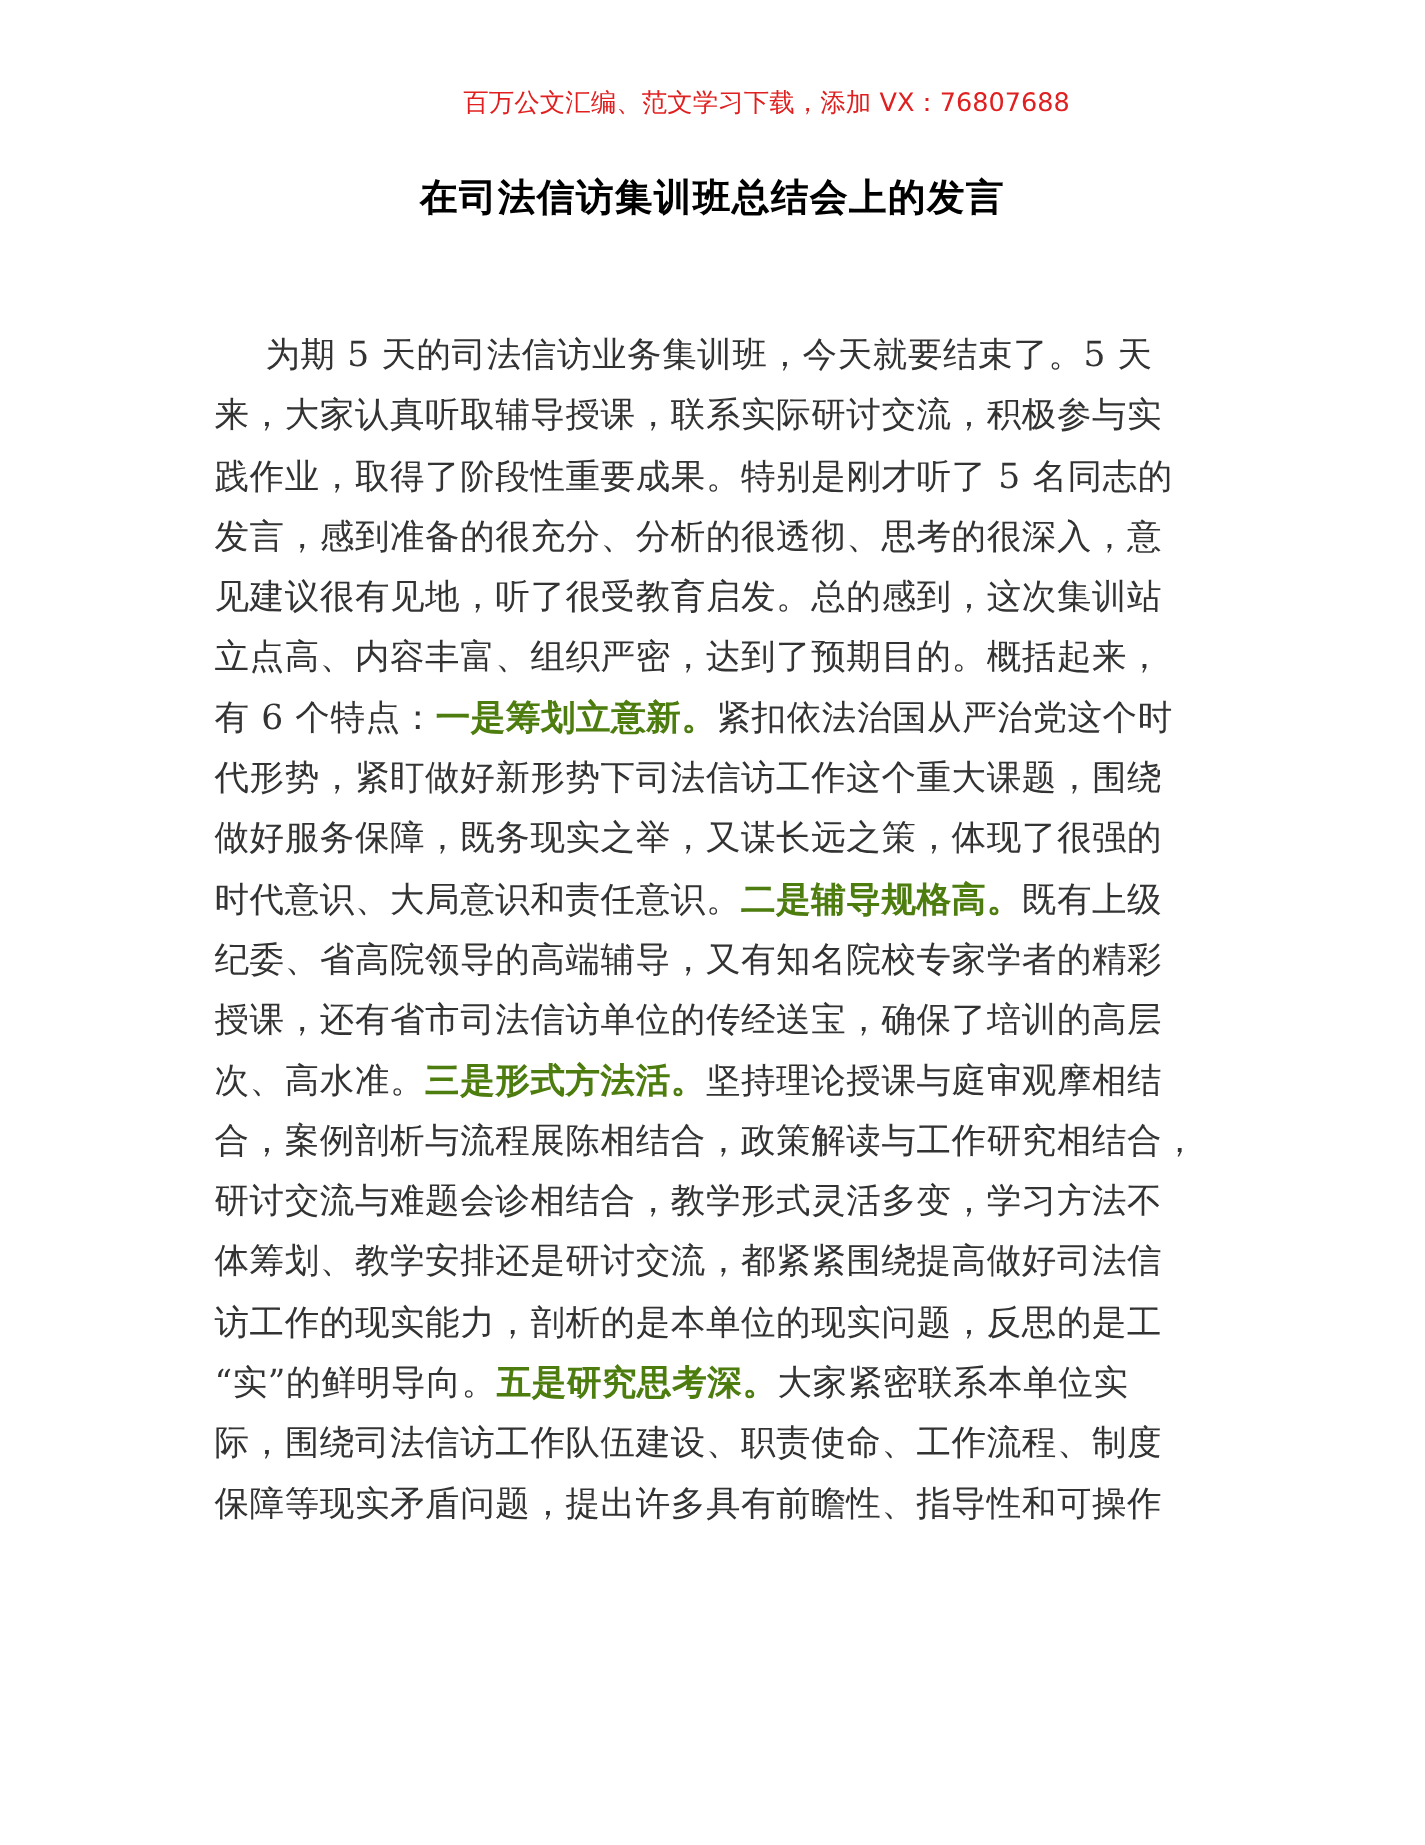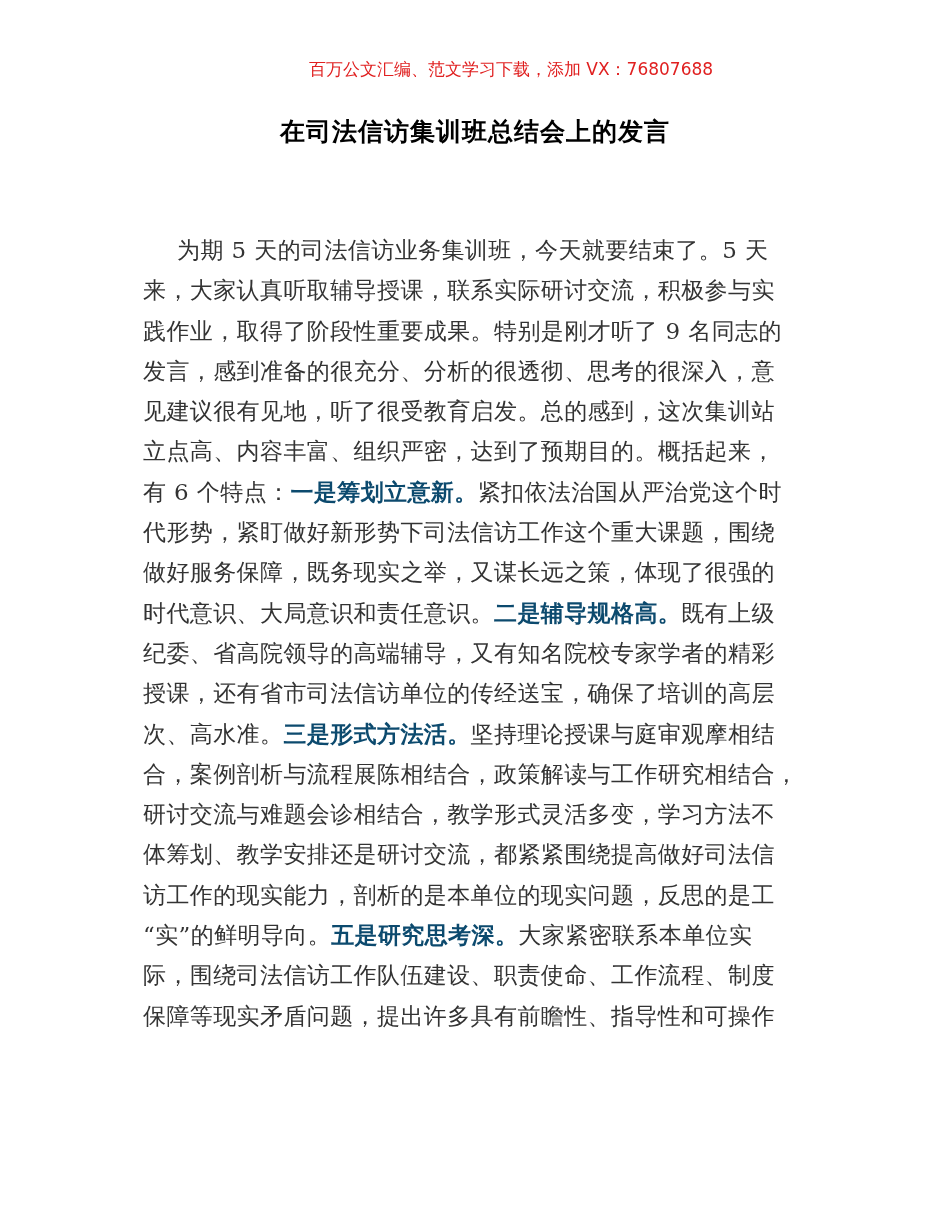--- a/index.html
+++ b/index.html
@@ -8,38 +8,38 @@
       position: absolute; left: 0; top: 56px; width: 950px; text-align: center;
       color: #e02020; font-family: "DejaVu Sans", sans-serif; font-size: 17px;
       line-height: 26px; letter-spacing: 0px; padding-left: 36px;
     }
     .title {
       position: absolute; left: 0; top: 110px; width: 950px; text-align: center;
       font-family: "DejaVu Sans", sans-serif; font-weight: bold; font-size: 25px;
       color: #000000; line-height: 44px; letter-spacing: 1px;
     }
     .body {
-      position: absolute; left: 143px; top: 230px; width: 680px;
+      position: absolute; left: 143px; top: 217px; width: 680px;
       font-family: "DejaVu Serif", serif; font-size: 23px; line-height: 40.3px;
       color: #333333; text-align: justify; letter-spacing: 0.4px;
     }
     .line { display: block; white-space: nowrap; height: 40.3px; }
     .indent { padding-left: 34px; }
-    .hl { font-family: "DejaVu Sans", sans-serif; font-weight: bold; color: #0c4a6e; }
+    .hl { font-family: "DejaVu Sans", sans-serif; font-weight: bold; color: #4d7c0f; }
   </style>
 </head>
 <body>
 
 <div class="watermark">百万公文汇编、范文学习下载，添加 VX：76807688</div>
 <h1 class="title" style="margin:0;">在司法信访集训班总结会上的发言</h1>
 
 <div class="body" id="body">
     <span class="line indent"><span>为期 5 天的司法信访业务集训班，今天就要结束了。5 天</span></span>
     <span class="line"><span>来，大家认真听取辅导授课，联系实际研讨交流，积极参与实</span></span>
-    <span class="line"><span>践作业，取得了阶段性重要成果。特别是刚才听了 9 名同志的</span></span>
+    <span class="line"><span>践作业，取得了阶段性重要成果。特别是刚才听了 5 名同志的</span></span>
     <span class="line"><span>发言，感到准备的很充分、分析的很透彻、思考的很深入，意</span></span>
     <span class="line"><span>见建议很有见地，听了很受教育启发。总的感到，这次集训站</span></span>
     <span class="line"><span>立点高、内容丰富、组织严密，达到了预期目的。概括起来，</span></span>
     <span class="line"><span>有 6 个特点：</span><span class="hl">一是筹划立意新。</span><span>紧扣依法治国从严治党这个时</span></span>
     <span class="line"><span>代形势，紧盯做好新形势下司法信访工作这个重大课题，围绕</span></span>
     <span class="line"><span>做好服务保障，既务现实之举，又谋长远之策，体现了很强的</span></span>
     <span class="line"><span>时代意识、大局意识和责任意识。</span><span class="hl">二是辅导规格高。</span><span>既有上级</span></span>
     <span class="line"><span>纪委、省高院领导的高端辅导，又有知名院校专家学者的精彩</span></span>
     <span class="line"><span>授课，还有省市司法信访单位的传经送宝，确保了培训的高层</span></span>
     <span class="line"><span>次、高水准。</span><span class="hl">三是形式方法活。</span><span>坚持理论授课与庭审观摩相结</span></span>

